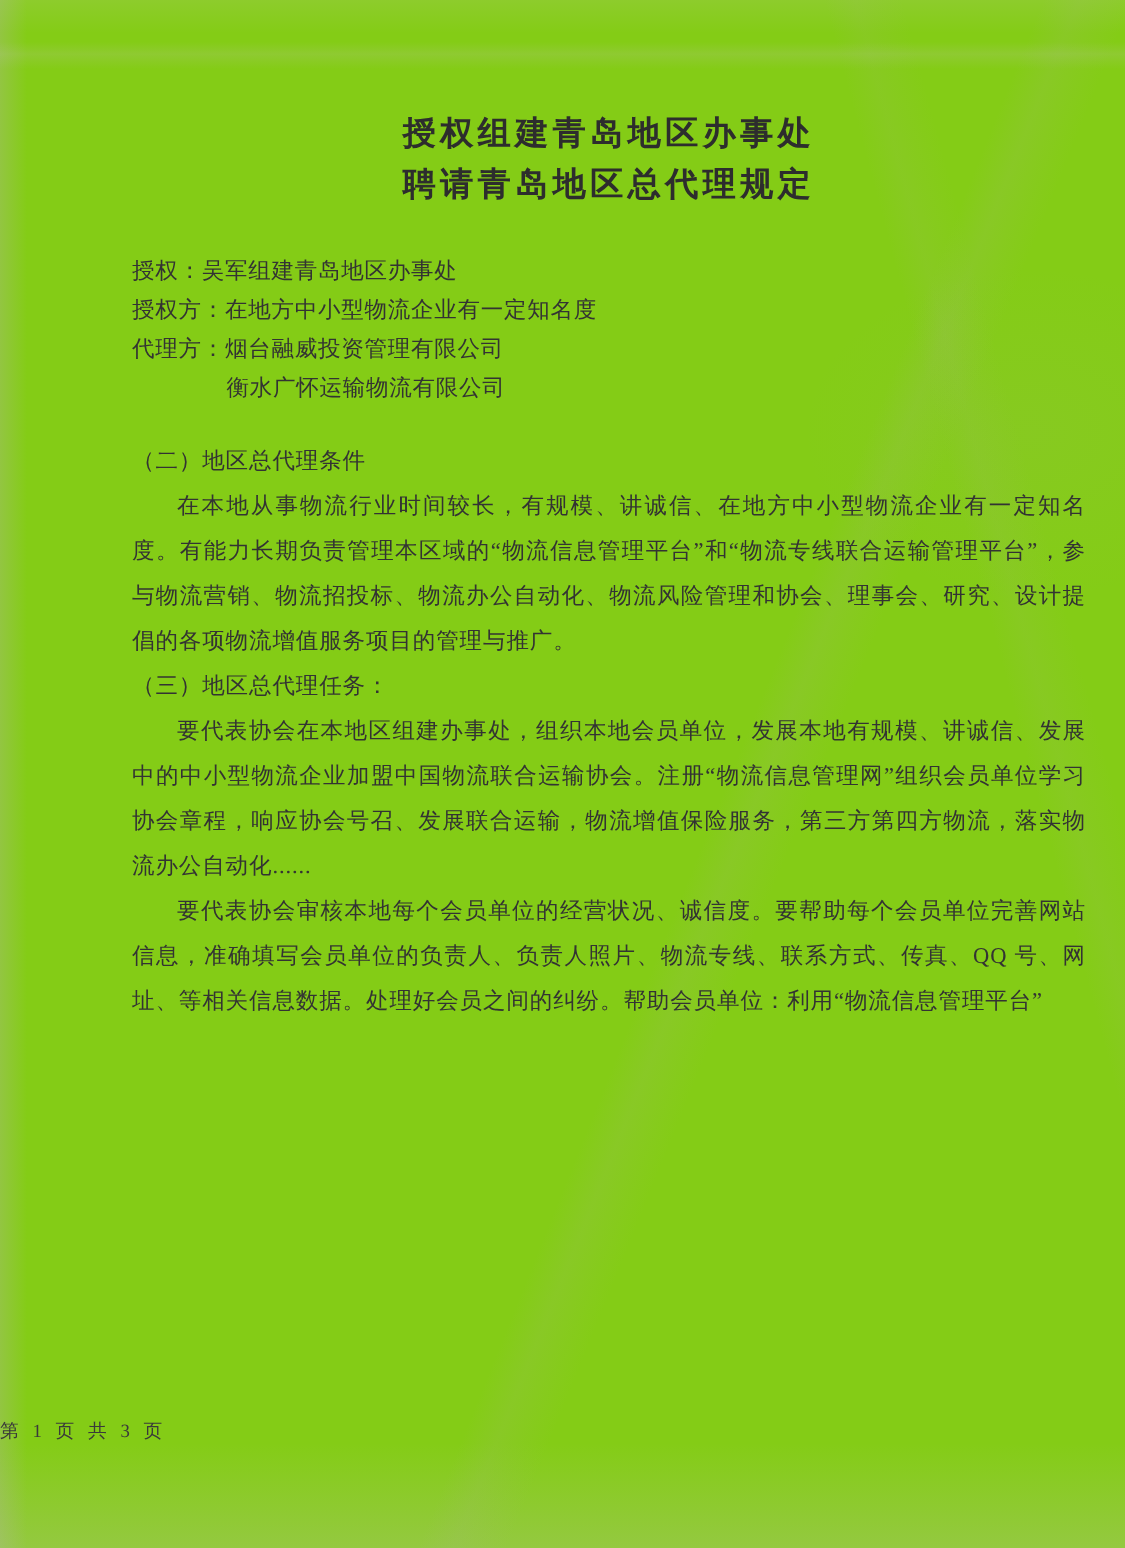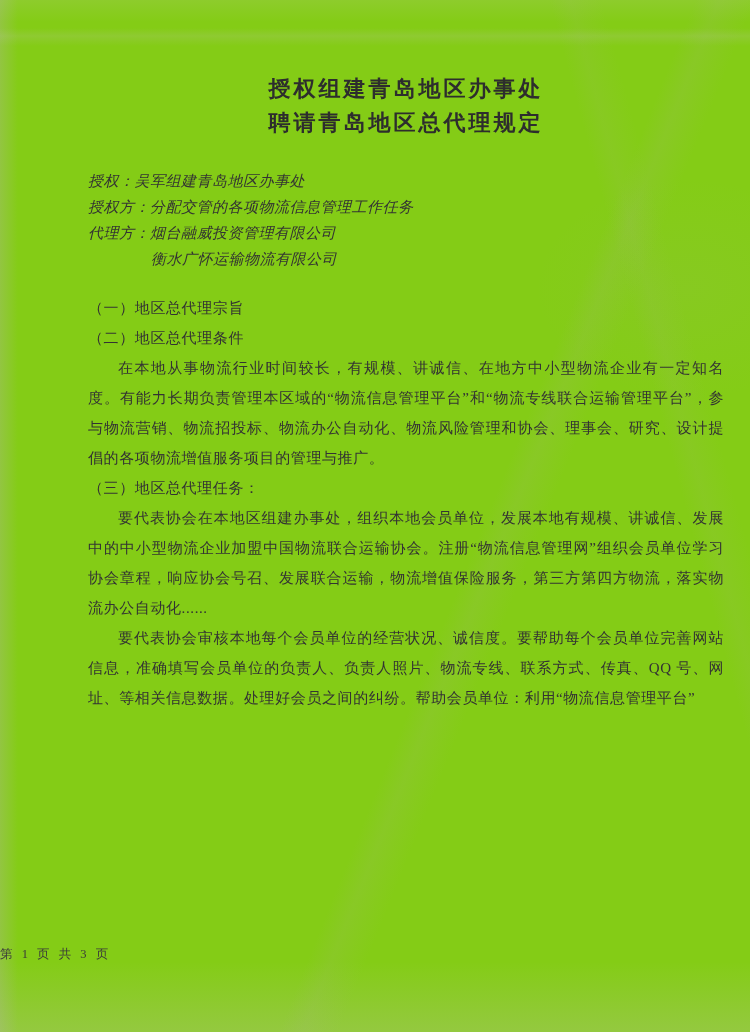--- a/index.html
+++ b/index.html
@@ -43,21 +43,20 @@
     font-weight: bold;
     line-height: 34px;
     letter-spacing: 3px;
     color: #2d2d2d;
   }
   .fields {
     margin-top: 28px;
     font-size: 15px;
     line-height: 26px;
     letter-spacing: 0.5px;
-    font-style: italic;
   }
   .field-row { white-space: nowrap; }
   .field-row.continuation { padding-left: 63px; }
   .sections {
     margin-top: 21px;
     font-size: 15px;
     line-height: 30px;
     letter-spacing: 0.6px;
   }
   .section-heading { margin: 0; }
@@ -82,27 +81,26 @@
 <div class="sheet">
   <div class="content">
 
     <div class="doc-title">
       <div>授权组建青岛地区办事处</div>
       <div>聘请青岛地区总代理规定</div>
     </div>
 
     <div class="fields">
       <div class="field-row"><span class="field-label">授权：</span><span>吴军组建青岛地区办事处</span></div>
-      <div class="field-row"><span class="field-label">授权方：</span><span>分配交管的各项物流信息管理工作任务</span></div>
+      <div class="field-row"><span class="field-label">授权方：</span><span>在地方中小型物流企业有一定知名度</span></div>
       <div class="field-row"><span class="field-label">代理方：</span><span>烟台融威投资管理有限公司</span></div>
       <div class="field-row continuation"><span>衡水广怀运输物流有限公司</span></div>
     </div>
 
     <div class="sections">
-      <div class="section-heading">（一）地区总代理宗旨</div>
 
       <div class="section-heading">（二）地区总代理条件</div>
       <p class="para">在本地从事物流行业时间较长，有规模、讲诚信、在地方中小型物流企业有一定知名度。有能力长期负责管理本区域的“物流信息管理平台”和“物流专线联合运输管理平台”，参与物流营销、物流招投标、物流办公自动化、物流风险管理和协会、理事会、研究、设计提倡的各项物流增值服务项目的管理与推广。</p>
 
       <div class="section-heading">（三）地区总代理任务：</div>
       <p class="para">要代表协会在本地区组建办事处，组织本地会员单位，发展本地有规模、讲诚信、发展中的中小型物流企业加盟中国物流联合运输协会。注册“物流信息管理网”组织会员单位学习协会章程，响应协会号召、发展联合运输，物流增值保险服务，第三方第四方物流，落实物流办公自动化......</p>
       <p class="para">要代表协会审核本地每个会员单位的经营状况、诚信度。要帮助每个会员单位完善网站信息，准确填写会员单位的负责人、负责人照片、物流专线、联系方式、传真、QQ 号、网址、等相关信息数据。处理好会员之间的纠纷。帮助会员单位：利用“物流信息管理平台”</p>
     </div>
 
   </div>

